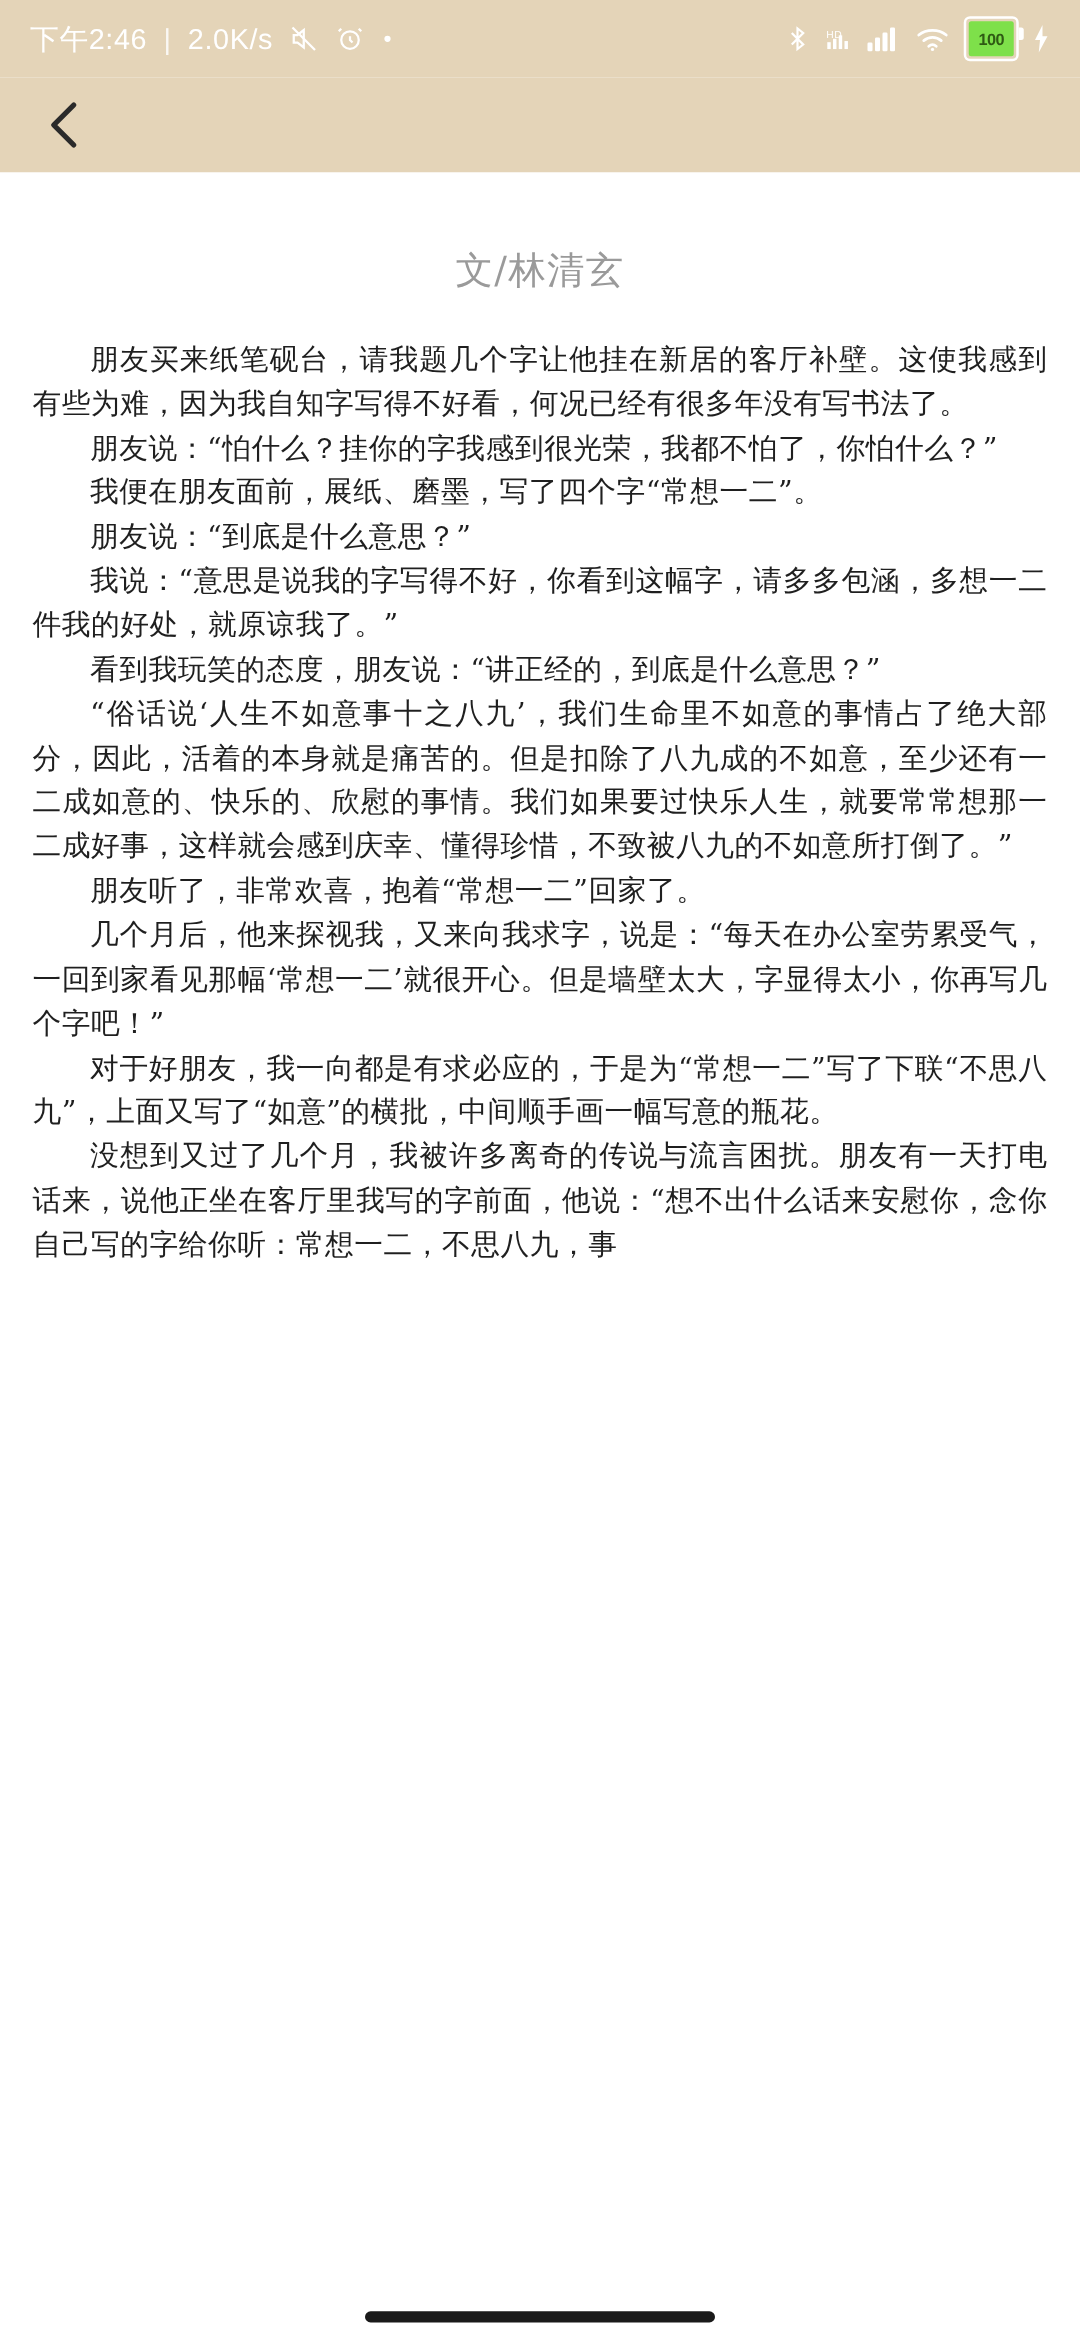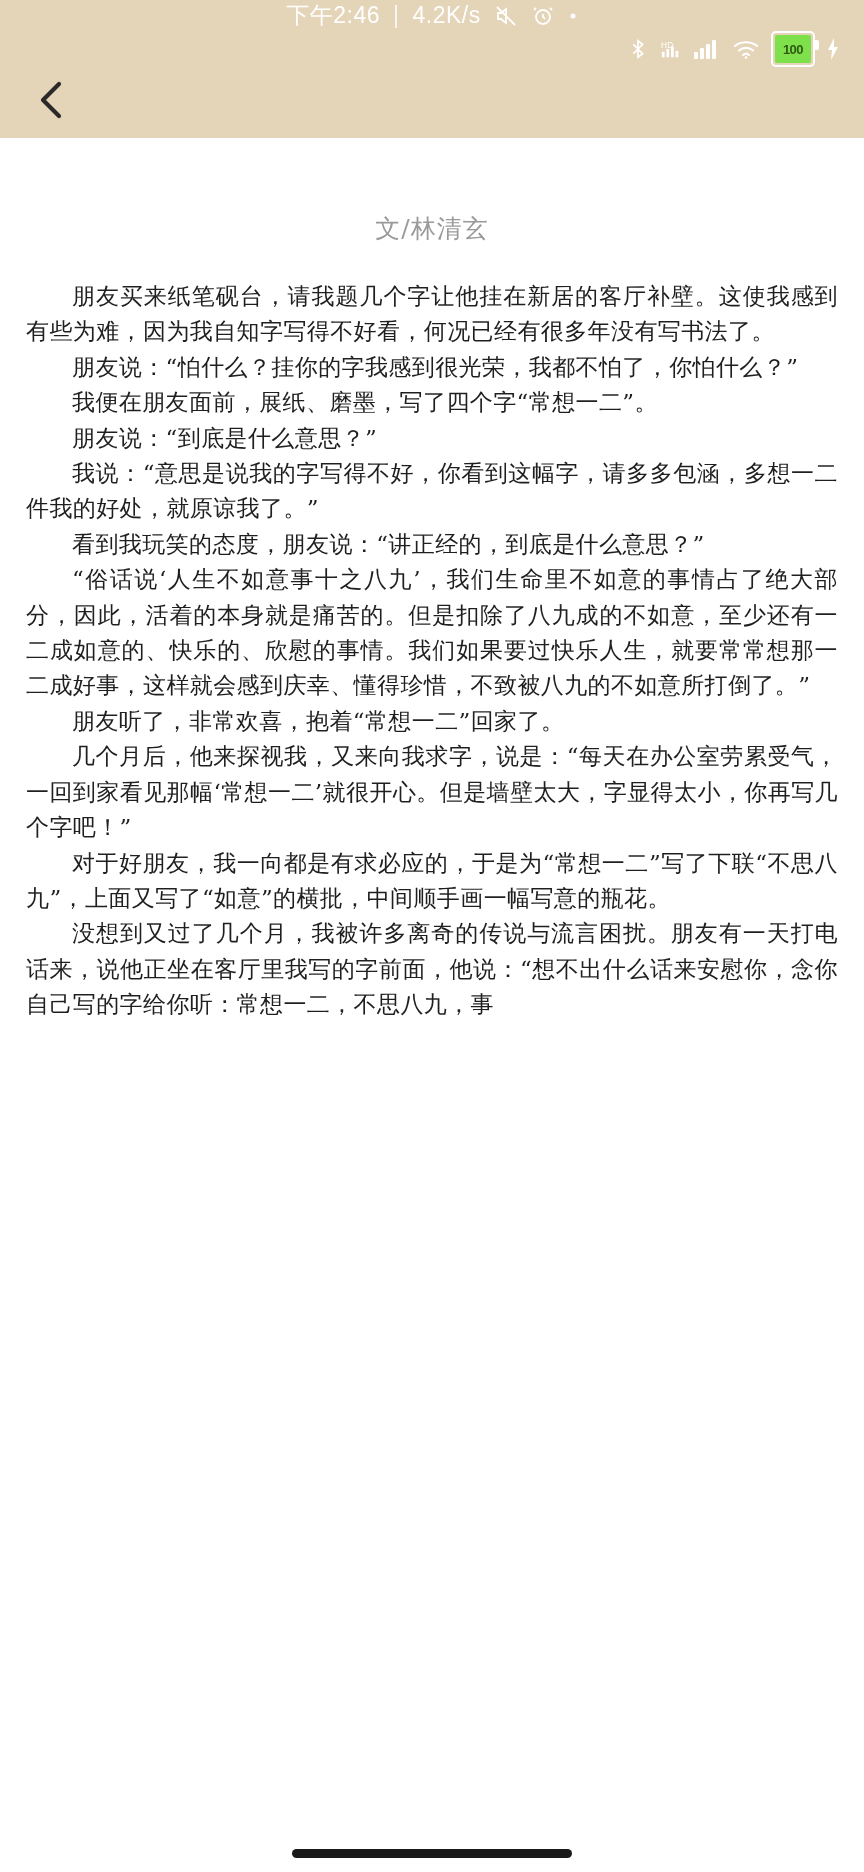--- a/index.html
+++ b/index.html
@@ -14,21 +14,20 @@
   
   .statusbar {
     height: 62px;
     background: #e4d4b8;
     display: flex;
     align-items: center;
     padding: 0 24px;
     color: #ffffff;
     font-size: 23px;
     letter-spacing: 0.5px;
-    flex-direction: column;
   }
   .sb-left { display: flex; align-items: center; gap: 13px; white-space: nowrap; }
   .sb-sep { opacity: 0.85; }
   .sb-right { margin-left: auto; display: flex; align-items: center; gap: 11px; justify-content: center; }
   .sb-icon { display: inline-flex; align-items: center; justify-content: center; }
   .sb-icon svg { display: block; }
 
   .battery {
     width: 44px; height: 36px;
     border: 2px solid #ffffff;
@@ -81,23 +80,23 @@
   .title {
     text-align: center;
     font-size: 37px;
     color: #1d1d1d;
     letter-spacing: 2px;
     font-family: "DejaVu Serif", "Liberation Serif", serif;
     font-weight: normal;
   }
   .byline {
     text-align: center;
-    font-size: 25px;
+    font-size: 30px;
     color: #9a9a9a;
-    margin-top: 28px;
+    margin-top: 12px;
     margin-bottom: 34px;
     letter-spacing: 1px;
     font-family: "DejaVu Serif", "Liberation Serif", serif;
   }
   .body-text p {
     font-size: 23px;
     line-height: 1.54;
     color: #1f1f1f;
     text-indent: 2em;
     letter-spacing: 0.4px;
@@ -116,21 +115,21 @@
     border-radius: 5px;
   }
 </style>
 </head>
 <body>
 
 <div class="statusbar">
   <div class="sb-left">
     <span>下午2:46</span>
     <span class="sb-sep">|</span>
-    <span>4.2K/s</span>
+    <span>2.0K/s</span>
     <span class="sb-icon">
       <svg width="24" height="24" viewBox="0 0 24 24" fill="none" stroke="#ffffff" stroke-width="1.8">
         <path d="M4 9h3l5-4v14l-5-4H4z"></path>
           <line x1="3" y1="3" x2="21" y2="21"></line>
       </svg>
     </span>
     <span class="sb-icon">
       <svg width="24" height="24" viewBox="0 0 24 24" fill="none" stroke="#ffffff" stroke-width="1.8">
         <circle cx="12" cy="13" r="7"></circle>
           <path d="M12 10v3l2 2"></path>

